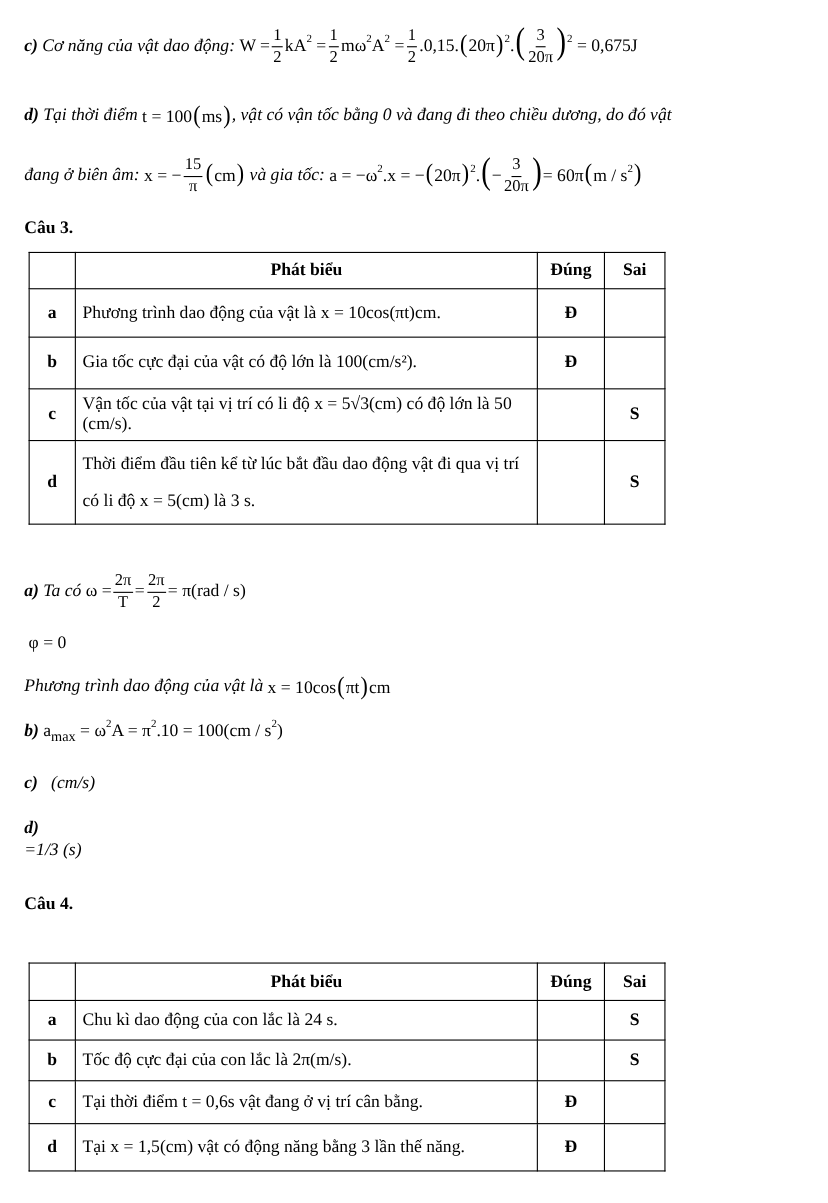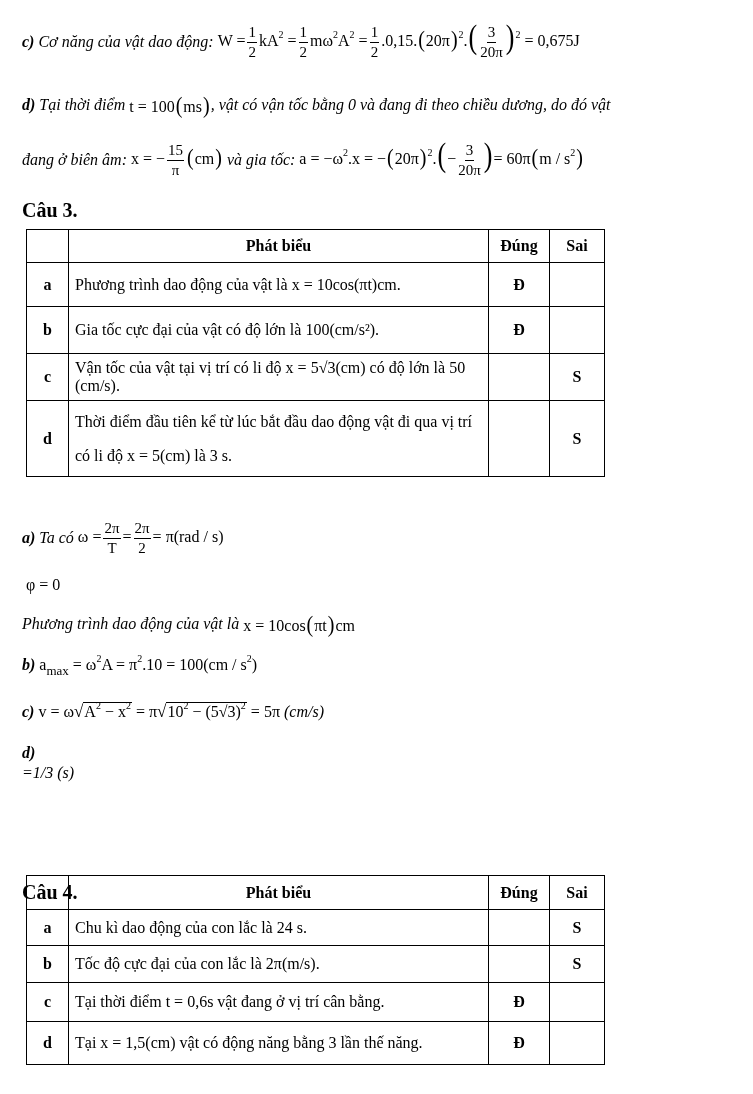--- a/index.html
+++ b/index.html
@@ -11,21 +11,21 @@
   .m { font-family:"Liberation Serif", serif; font-style:normal; }
   .frac { display:inline-flex; flex-direction:column; align-items:center; vertical-align:middle; margin:0 2px; line-height:1; }
   .frac .num { padding:0 1px 2px; border-bottom:1px solid #000; font-size:15px; }
   .frac .den { padding-top:2px; font-size:15px; }
   .paren { font-size:26px; line-height:1; transform:scaleY(1.3); display:inline-block; margin:0 1px; }
   .paren.sm { font-size:20px; transform:scaleY(1.15); }
   sup { font-size:10px; vertical-align:8px; line-height:0; }
   sub { font-size:13px; vertical-align:-5px; line-height:0; }
   .sqrt { border-top:1px solid #000; padding:0 1px; margin-left:0; }
   .rad { font-size:17px; }
-  .heading { position:absolute; left:22px; font-weight:bold; font-size:20px; }
+  .heading { position:absolute; left:22px; font-weight:bold; font-size:16px; }
   table.q { position:absolute; left:26px; width:579px; border-collapse:collapse; font-size:16px; }
   table.q td { border:1.3px solid #000; padding:0 6px; vertical-align:middle; }
   td.lbl { width:29px; text-align:center; font-weight:bold; padding:0; }
   td.ans { width:48px; text-align:center; font-weight:bold; padding:0; }
   td.sai { width:42px; text-align:center; font-weight:bold; padding:0; }
   tr.hd td { text-align:center; font-weight:bold; }
 </style>
 </head>
 <body>
 
@@ -123,31 +123,31 @@
 <div class="line" style="top:610px;height:28px;align-items:center;">
   <span class="it">Phương trình dao động của vật là</span>&nbsp;
   <span class="m">x = 10cos<span class="paren sm">(</span>πt<span class="paren sm">)</span>cm</span>
 </div>
 <div class="line" style="top:652px;height:26px;">
   <span class="it b">b)</span>&nbsp;
   <span class="m">a<sub>max</sub> = ω<sup>2</sup>A = π<sup>2</sup>.10 = 100(cm / s<sup>2</sup>)</span>
 </div>
 <div class="line" style="top:698px;height:28px;">
   <span class="it b">c)</span>&nbsp;
-  <span class="m">v = ω<span class="rad">√</span><span class="sqrt">A<sup>2</sup> − x<sup>2</sup></span> = π<span class="rad">√</span><span class="sqrt">10<sup>2</sup> − (5√3)<sup>2</sup></span> = 5π</span>&nbsp;
+  &nbsp;
   <span class="it">(cm/s)</span>
 </div>
 <div class="line" style="top:740px;height:26px;">
   <span class="it b">d)</span>&nbsp;
 </div>
 <div class="line" style="top:760px;height:26px;">
   <span class="it">=1/3 (s)</span>
 </div>
 
-<div class="heading" style="top:881px;">Câu 4.</div>
+<div class="heading" style="top:813px;">Câu 4.</div>
 
 <table class="q" style="top:875px;">
   <tbody>
       <tr class="hd" style="height:34px;">
     <td class="lbl"></td>
     <td>Phát biểu</td>
     <td class="ans">Đúng</td>
     <td class="sai">Sai</td>
   </tr>
   <tr style="height:36px;">

